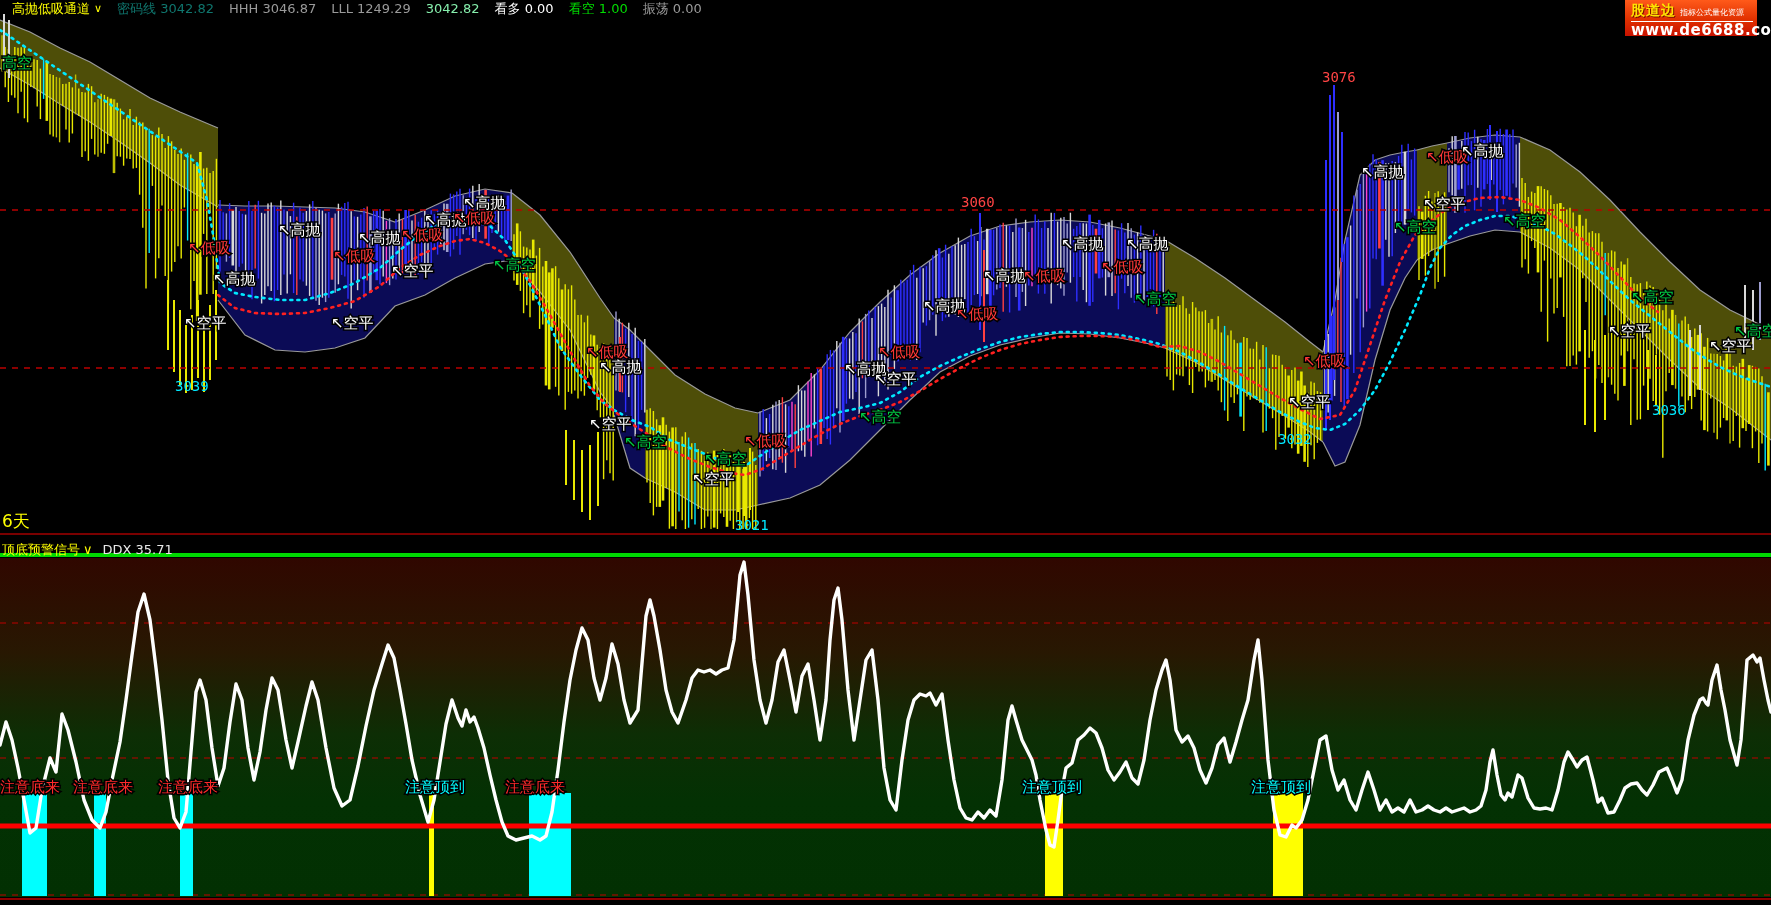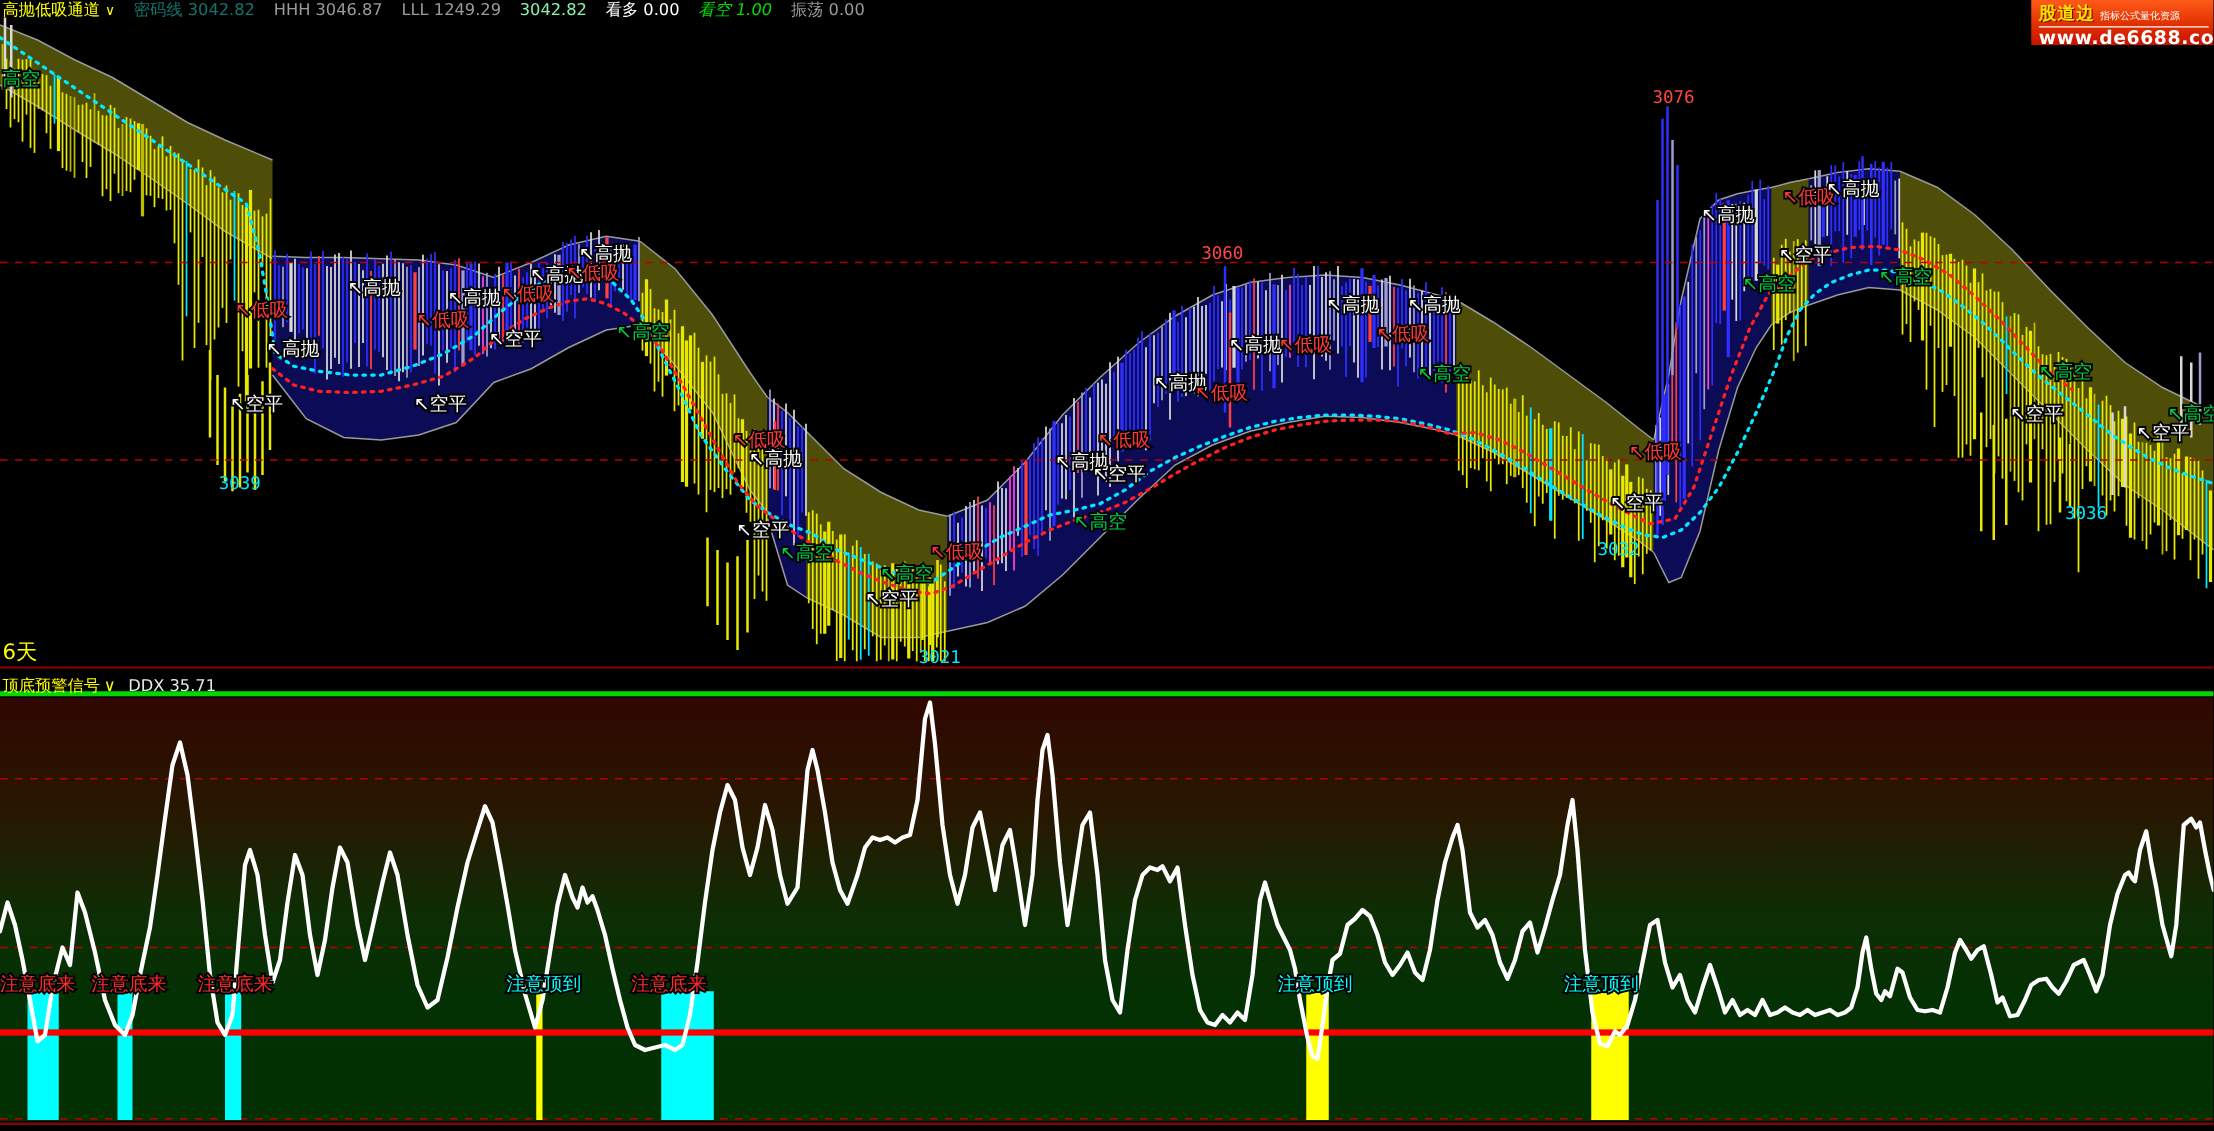--- a/index.html
+++ b/index.html
@@ -1,30 +1,30 @@
 <!DOCTYPE html>
 <html><head>
 <meta charset="utf-8">
 <style>
   html,body{margin:0;padding:0;background:#000;}
   #screen{position:relative;width:1771px;height:905px;background:#000;overflow:hidden;
           font-family:"DejaVu Sans","Liberation Sans",sans-serif;}
   svg{position:absolute;left:0;display:block;}
   #main-svg{top:0;}
   #sub-svg{top:533px;}
-  .hdr{position:absolute;top:0;left:2px;height:17px;display:flex;align-items:center;z-index:5;}
+  .hdr{position:absolute;top:0;left:12px;height:17px;display:flex;align-items:center;z-index:5;}
   .hdr span{font-size:13px;line-height:17px;margin-right:15px;white-space:nowrap;}
   .hdr .arr{margin-left:-11px;margin-right:15px;font-size:11px;}
   .subhdr{position:absolute;top:535px;left:2px;height:29px;display:flex;align-items:center;z-index:5;background:transparent;}
   .subhdr span{font-size:13px;line-height:17px;white-space:nowrap;}
   .period{position:absolute;left:2px;top:510px;font-size:17px;color:#ffff00;z-index:4;}
   .sep{position:absolute;left:0;width:1771px;background:#7a0000;z-index:3;}
   #sep-main{top:533px;height:2px;}
   #sep-bottom{top:898px;height:2px;background:#8a0000;}
-  .logo{position:absolute;top:0;left:1625px;width:146px;height:36px;z-index:6;cursor:pointer;
+  .logo{position:absolute;top:0;left:1625px;width:132px;height:36px;z-index:6;cursor:pointer;
         background:linear-gradient(#ff5a1a,#e03000 55%,#c81200);padding:2px 4px 0 6px;box-sizing:border-box;}
   .logo .row1{display:flex;align-items:baseline;border-bottom:1px solid #ffffff;padding-bottom:1px;}
   .logo .brand{color:#ffe400;font-weight:bold;font-size:14px;letter-spacing:1px;text-shadow:1px 1px 0 #7a1000;}
   .logo .tag{color:#ffffff;font-size:8px;margin-left:4px;white-space:nowrap;}
   .logo .url{color:#ffffff;font-weight:bold;font-size:15px;letter-spacing:.5px;line-height:17px;}
 </style>
 </head>
 <body>
 
 <div id="screen">
@@ -712,21 +712,21 @@
     </svg>
 
   <div class="hdr">
       <span style="color: rgb(255, 255, 0);">高抛低吸通道</span>
       <span class="arr" style="color: rgb(255, 255, 0);">∨</span>
       <span style="color: #0f766e;">密码线 3042.82</span>
       <span style="color: rgb(154, 154, 154);">HHH 3046.87</span>
       <span style="color: rgb(154, 154, 154);">LLL 1249.29</span>
       <span style="color: #86efac;">3042.82</span>
       <span style="color: #ffffff;">看多 0.00</span>
-      <span style="color: rgb(0, 221, 0); font-style: italic;">看空 1.00</span>
+      <span style="color: rgb(0, 221, 0);">看空 1.00</span>
       <span style="color: rgb(154, 154, 154);">振荡 0.00</span>
     </div>
 
   <div class="logo">
     <div class="row1">
       <span class="brand">股道边</span>
       <span class="tag">指标公式量化资源</span>
     </div>
     <div class="url">www.de6688.com</div>
   </div>

